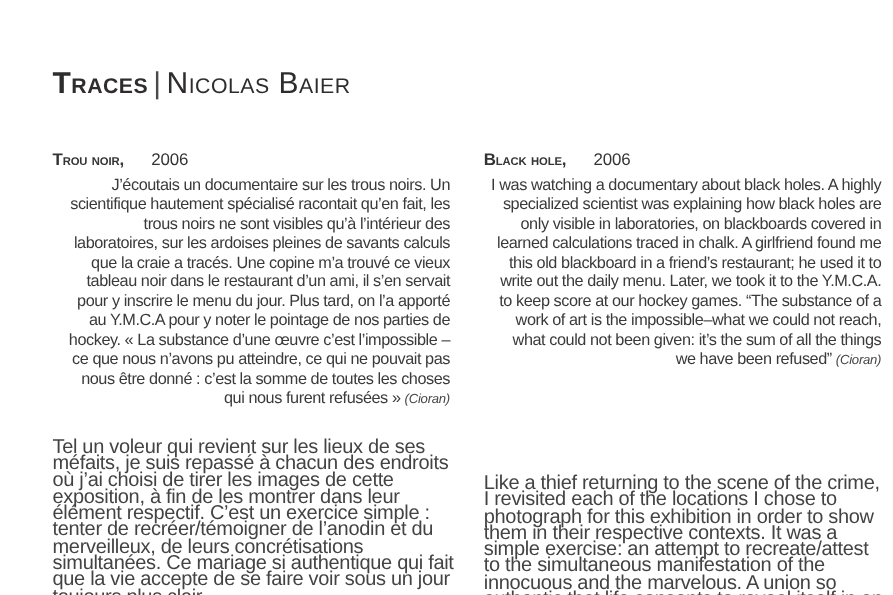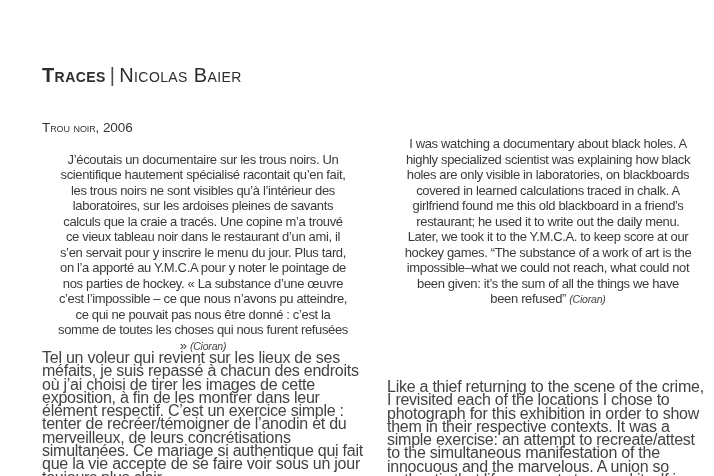--- a/index.html
+++ b/index.html
@@ -13,23 +13,23 @@
     height: 476px;
     background: #ffffff;
     overflow: hidden;
     font-family: "Liberation Sans", sans-serif;
     color: #3a3a3a;
   }
   
   .title {
     position: absolute;
     left: 42px;
-    top: 64px;
+    top: 53px;
     margin: 0;
-    font-size: 20px;
+    font-size: 24px;
     font-weight: normal;
     font-variant: small-caps;
     letter-spacing: 0.4px;
     color: #2f2c2e;
     white-space: nowrap;
   }
   .title .t-main { font-weight: bold; }
   .title .t-sep  { font-weight: 300; color: #4a4a4a; padding: 0 4px; }
   .title .t-artist { font-weight: normal; }
 
@@ -43,30 +43,30 @@
   .col-en { left: 387px; }
 
   .work-heading {
     margin: 0;
     font-size: 13.5px;
     line-height: 15.5px;
     font-variant: small-caps;
     letter-spacing: -0.1px;
     color: #363335;
   }
-  .work-heading .wh-name { font-weight: normal; }
-  .work-heading .wh-year { font-weight: normal; }
+  .work-heading .wh-name { font-weight: bold; }
+  .work-heading .wh-year { font-weight: normal; margin-left: 18px; }
 
   .work-body {
-    margin: 16px;
+    margin: 4px;
     font-size: 13px;
     line-height: 15.5px;
     letter-spacing: -0.35px;
     color: #3a3a3a;
-    text-align: center;
+    text-align: right;
   }
   .credit {
     font-size: 10.5px;
     letter-spacing: -0.2px;
     color: #454545;
     font-style: italic;
   }
 
   
   .statement {
@@ -96,20 +96,24 @@
       <span class="wh-name">Trou noir,</span>
       <span class="wh-year">2006</span>
     </p>
     <p class="work-body">
       <span>J’écoutais un documentaire sur les trous noirs. Un scientifique hautement spécialisé racontait qu’en fait, les trous noirs ne sont visibles qu’à l’intérieur des laboratoires, sur les ardoises pleines de savants calculs que la craie a tracés. Une copine m’a trouvé ce vieux tableau noir dans le restaurant d’un ami, il s’en servait pour y inscrire le menu du jour. Plus tard, on l’a apporté au Y.M.C.A pour y noter le pointage de nos parties de hockey. « La substance d’une œuvre c’est l’impossible – ce que nous n’avons pu atteindre, ce qui ne pouvait pas nous être donné : c’est la somme de toutes les choses qui nous furent refusées »</span>
       <span class="credit">(Cioran)</span>
     </p>
   </section>
 
   <section class="col col-en">
+    <p class="work-heading">
+      <span class="wh-name">Black hole,</span>
+      <span class="wh-year">2006</span>
+    </p>
     <p class="work-body">
       <span>I was watching a documentary about black holes. A highly specialized scientist was explaining how black holes are only visible in laboratories, on blackboards covered in learned calculations traced in chalk. A girlfriend found me this old blackboard in a friend’s restaurant; he used it to write out the daily menu. Later, we took it to the Y.M.C.A. to keep score at our hockey games. “The substance of a work of art is the impossible–what we could not reach, what could not been given: it’s the sum of all the things we have been refused”</span>
       <span class="credit">(Cioran)</span>
     </p>
   </section>
 
   <p class="statement statement-fr">Tel un voleur qui revient sur les lieux de ses méfaits, je suis repassé à chacun des endroits où j’ai choisi de tirer les images de cette exposition, à fin de les montrer dans leur élément respectif. C’est un exercice simple : tenter de recréer/témoigner de l’anodin et du merveilleux, de leurs concrétisations simultanées. Ce mariage si authentique qui fait que la vie accepte de se faire voir sous un jour toujours plus clair.</p>
 
   <p class="statement statement-en">Like a thief returning to the scene of the crime, I revisited each of the locations I chose to photograph for this exhibition in order to show them in their respective contexts. It was a simple exercise: an attempt to recreate/attest to the simultaneous manifestation of the innocuous and the marvelous. A union so authentic that life consents to reveal itself in an ever clearer light.</p>
 

